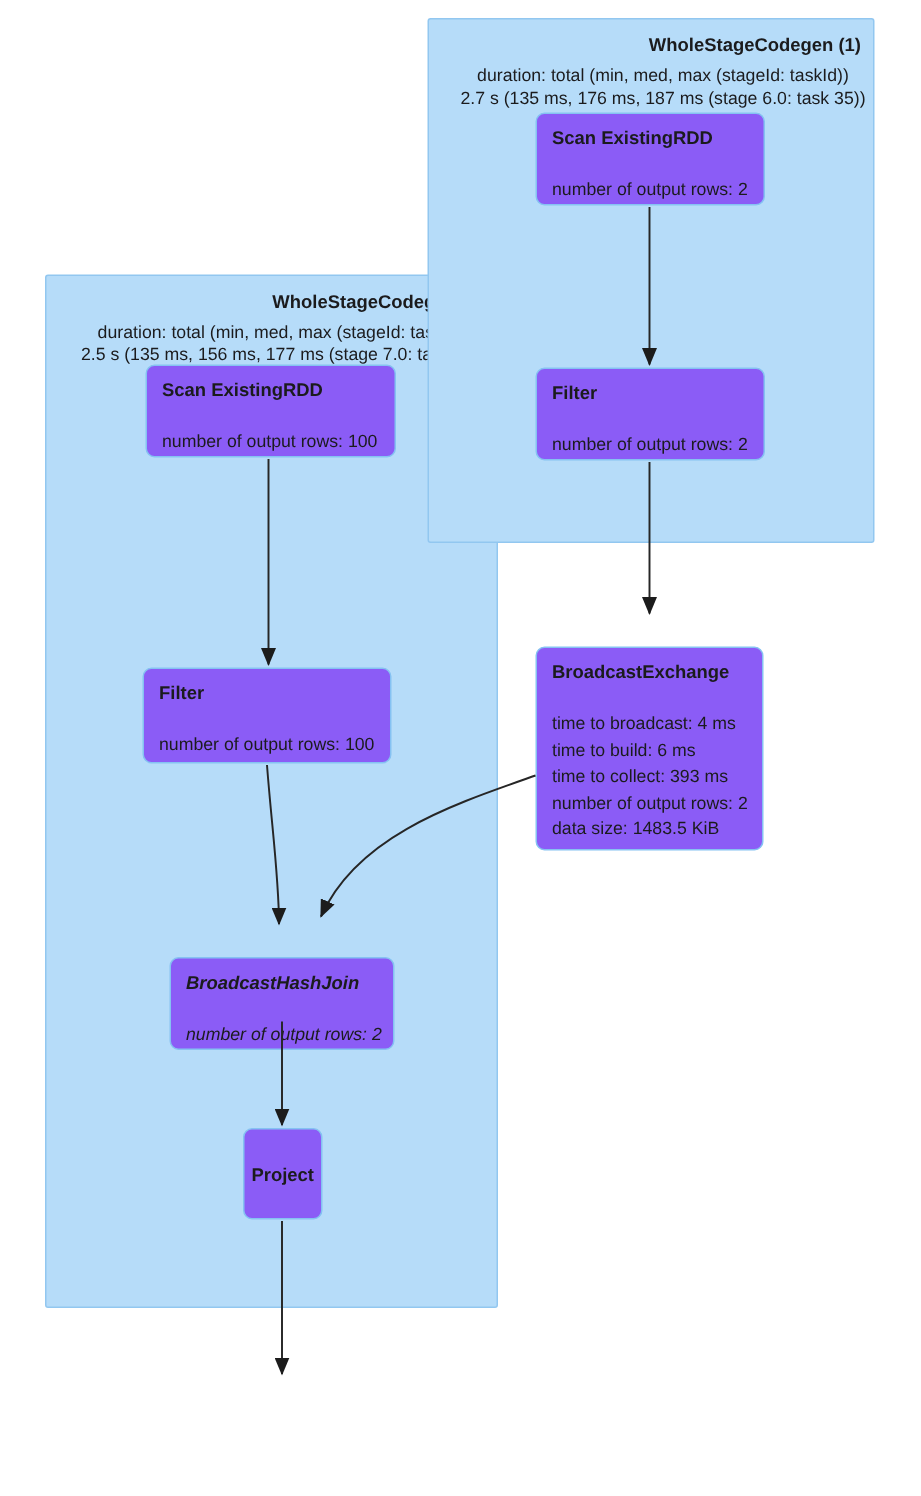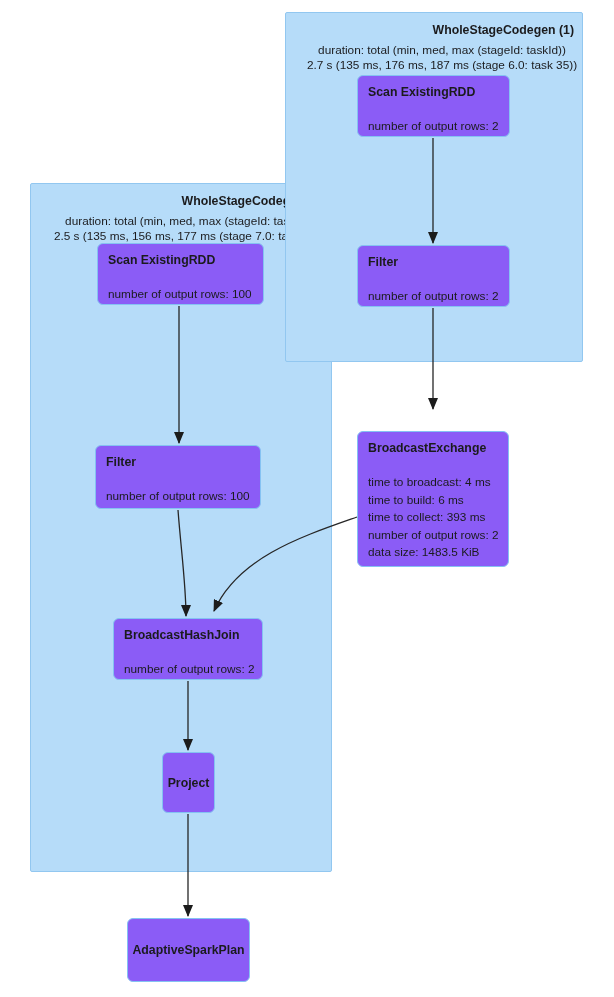--- a/index.html
+++ b/index.html
@@ -125,34 +125,31 @@
     </div>
   </div>
 
   <div class="node" style="left:95px;top:445px;width:166px;height:64px;">
     <div class="node-title">Filter</div>
     <div class="node-metrics">
       <div>number of output rows: 100</div>
     </div>
   </div>
 
-  <div class="node" style="left:113px;top:618px;width:150px;height:62px;">
+  <div class="node" style="left:113px;top:638px;width:150px;height:62px;font-style:italic;">
     <div class="node-title">BroadcastHashJoin</div>
     <div class="node-metrics">
       <div>number of output rows: 2</div>
     </div>
   </div>
 
   <div class="node center-label" style="left:162px;top:752px;width:53px;height:61px;">
     <div class="node-title">Project</div>
   </div>
 
-  <div class="node center-label" style="left:127px;top:918px;width:123px;height:64px;">
-    <div class="node-title">AdaptiveSparkPlan</div>
-  </div>
 
   <svg class="edges" width="614" height="997" viewBox="0 0 614 997">
     <defs>
       <marker id="arrow" viewBox="0 0 12 10" refX="11" refY="5" markerWidth="12" markerHeight="10" markerUnits="userSpaceOnUse" orient="auto">
         <path d="M0,0 L12,5 L0,10 Z" fill="#1c1c1c"></path>
       </marker>
     </defs>
     <g fill="none" stroke="#262626" stroke-width="1.3">
       <path d="M433 138 L433 243" marker-end="url(#arrow)"></path>
       <path d="M433 308 L433 409" marker-end="url(#arrow)"></path>

